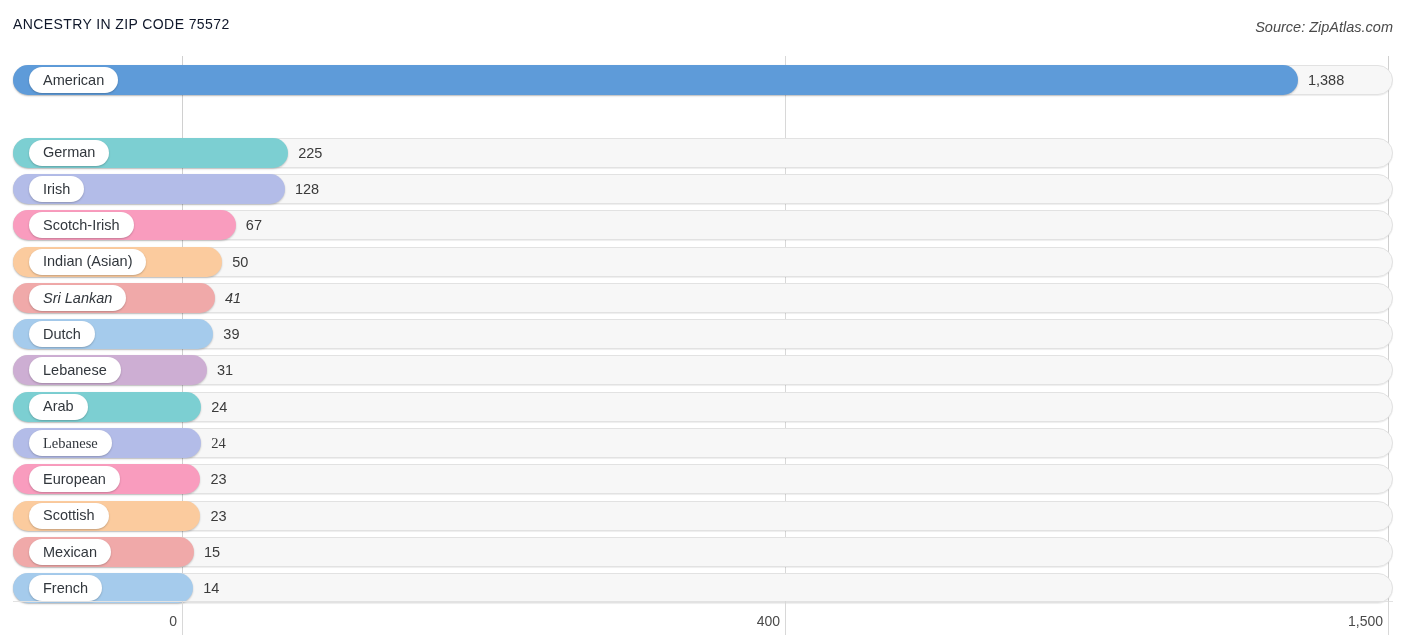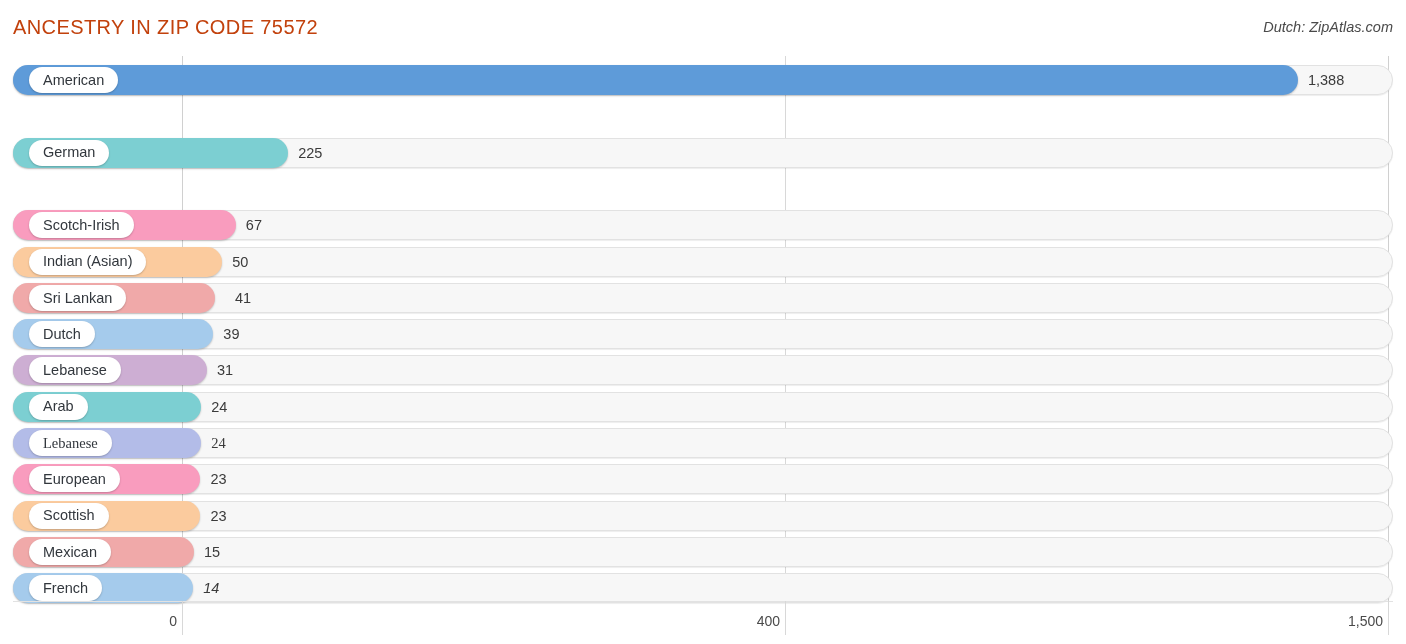--- a/index.html
+++ b/index.html
@@ -8,21 +8,21 @@
     background:#ffffff;
     font-family:"Liberation Sans","DejaVu Sans",sans-serif;
     overflow:hidden;
     position:relative;
   }
   .header{
     position:absolute;left:0;top:0;width:1406px;height:56px;
   }
   .chart-title{
     position:absolute;left:13px;top:16px;
-    font-size:20px;color:#c2410c;letter-spacing:.4px;
+    font-size:14px;color:#0f172a;letter-spacing:.4px;
     font-weight:400;white-space:nowrap;
   }
   .source{
     position:absolute;right:13px;top:19px;
     font-size:14.5px;color:#4a4a4a;font-style:italic;
     white-space:nowrap;
   }
 
   
   .plot{
@@ -88,21 +88,21 @@
   }
   .tick-line{
     position:absolute;top:0;height:34px;width:1px;background:#d8d8d8;
   }
 </style>
 </head>
 <body>
 
 <div class="header">
   <div class="chart-title">ANCESTRY IN ZIP CODE 75572</div>
-  <div class="source">Dutch: ZipAtlas.com</div>
+  <div class="source">Source: ZipAtlas.com</div>
 </div>
 
 <div class="plot">
   <div class="gridlines" id="gridlines">
       <div class="gridline edge" style="left: 182px;"></div>
       <div class="gridline" style="left: 785px;"></div>
       <div class="gridline edge" style="left: 1388px;"></div>
     </div>
   <div class="rows" id="rows">
       <div class="row" style="top: 9px;">
@@ -114,43 +114,51 @@
         <div class="value" style="left: 1294.95px;">1,388</div>
       </div>
       <div class="row" style="top: 81.6px; text-align: right;">
         <div class="track"></div>
         <div class="bar" style="width: 275.128px; background: rgb(124, 207, 210);"></div>
         <div class="pill">
           <span class="pill-label">German</span>
         </div>
         <div class="value" style="left: 285.128px;">225</div>
       </div>
+      <div class="row" style="top: 117.9px;">
+        <div class="track"></div>
+        <div class="bar" style="width: 271.912px; background: rgb(179, 188, 232);"></div>
+        <div class="pill">
+          <span class="pill-label">Irish</span>
+        </div>
+        <div class="value" style="left: 281.912px;">128</div>
+      </div>
       <div class="row" style="top: 154.2px;">
         <div class="track"></div>
         <div class="bar" style="width: 222.868px; background: rgb(249, 156, 190);"></div>
         <div class="pill">
           <span class="pill-label">Scotch-Irish</span>
         </div>
         <div class="value" style="left: 232.868px;">67</div>
       </div>
       <div class="row" style="top: 190.5px;">
         <div class="track"></div>
         <div class="bar" style="width: 209.2px; background: rgb(251, 203, 158);"></div>
         <div class="pill">
           <span class="pill-label">Indian (Asian)</span>
         </div>
         <div class="value" style="left: 219.2px;">50</div>
       </div>
-      <div class="row" style="top: 226.8px;">
+      <div class="row" style="top: 226.8px; font-style: italic;">
         <div class="track"></div>
         <div class="bar" style="width: 201.964px; background: rgb(240, 169, 169);"></div>
         <div class="pill">
           <span class="pill-label">Sri Lankan</span>
         </div>
-        <div class="value" style="left: 211.964px; margin-left: 10px;">41</div>
+        <div class="value" style="left: 211.964px;">41</div>
       </div>
       <div class="row" style="top: 263.1px;">
         <div class="track"></div>
         <div class="bar" style="width: 200.356px; background: rgb(165, 203, 236);"></div>
         <div class="pill">
           <span class="pill-label">Dutch</span>
         </div>
         <div class="value" style="left: 210.356px;">39</div>
       </div>
       <div class="row" style="top: 299.4px;">
@@ -200,21 +208,21 @@
           <span class="pill-label">Mexican</span>
         </div>
         <div class="value" style="left: 191.06px;">15</div>
       </div>
       <div class="row" style="top: 517.2px;">
         <div class="track"></div>
         <div class="bar" style="width: 180.256px; background: rgb(165, 203, 236);"></div>
         <div class="pill">
           <span class="pill-label">French</span>
         </div>
-        <div class="value" style="left: 190.256px; font-style: italic;">14</div>
+        <div class="value" style="left: 190.256px;">14</div>
       </div>
     </div>
 </div>
 
 <div class="axis">
   <div class="axis-top-line"></div>
   <div id="ticks">
       <div class="tick-line" style="left: 182px;"></div>
       <div class="tick-label" style="left: 177px;">0</div>
       <div class="tick-line" style="left: 785px;"></div>

